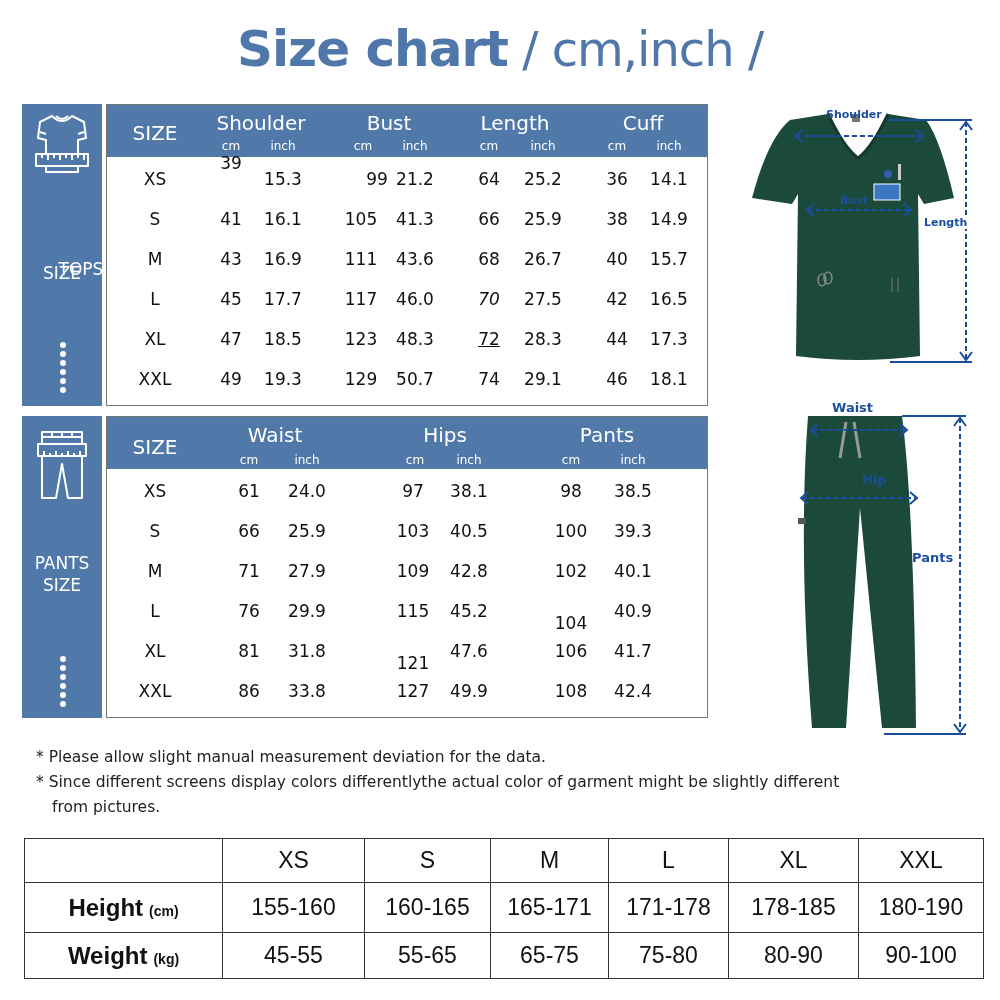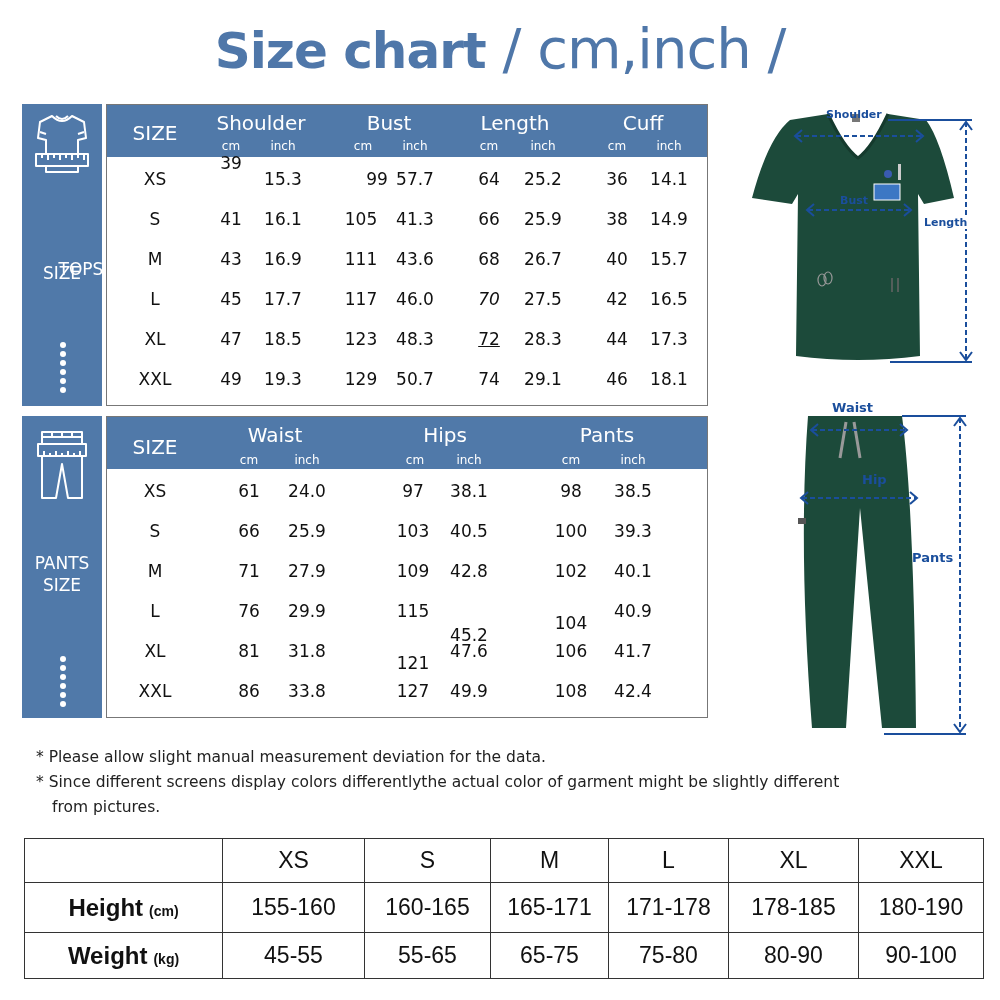--- a/index.html
+++ b/index.html
@@ -1,21 +1,21 @@
 <!DOCTYPE html>
 <html><head>
 <meta charset="utf-8">
 <style>
   * { box-sizing: border-box; margin: 0; padding: 0; }
   html, body { width: 1000px; height: 1000px; background: #ffffff; overflow: hidden; }
   body { position: relative; font-family: "Liberation Sans", "DejaVu Sans", sans-serif; color: #111; }
 
   .title { position: absolute; top: 14px; left: 0; width: 1000px; text-align: center; color: #4f77a9; font-family: "DejaVu Sans", sans-serif; font-size: 50px; line-height: 70px; letter-spacing: -1px; }
   .title .bold { font-weight: bold; }
-  .title .light { font-weight: normal; font-size: 56px; }
+  .title .light { font-weight: normal; font-size: 48px; }
 
   .side-panel { position: absolute; background: #5079a9; color: #fff; }
   .side-label { position: absolute; width: 100%; text-align: center; font-family: "DejaVu Sans", sans-serif; font-size: 17px; line-height: 22px; }
   .side-icon { position: absolute; left: 12px; }
   .dots { position: absolute; left: 38px; width: 6px; }
   .dots span { display: block; width: 6px; height: 6px; border-radius: 50%; background: #fff; margin-bottom: 3px; }
 
   .tbl { position: absolute; border: 1px solid #777; background: #fff; }
   .tbl-head { position: absolute; left: 0; top: 0; right: 0; background: #5079a9; color: #fff; }
   .h-size { position: absolute; font-family: "DejaVu Sans", sans-serif; font-size: 20px; text-align: center; }
@@ -78,21 +78,21 @@
     <div class="h-unit" style="left:362px; width:40px; top:34px;">cm</div>
     <div class="h-unit" style="left:416px; width:40px; top:34px;">inch</div>
     <div class="h-unit" style="left:490px; width:40px; top:34px;">cm</div>
     <div class="h-unit" style="left:542px; width:40px; top:34px;">inch</div>
   </div>
   <div id="tops-body">
       <div class="cell" style="left: 12px; width: 72px; top: 64px;">XS</div>
       <div class="cell" style="left: 96px; width: 56px; top: 48px;">39</div>
       <div class="cell" style="left: 148px; width: 56px; top: 64px;">15.3</div>
       <div class="cell" style="left: 242px; width: 56px; top: 64px;">99</div>
-      <div class="cell" style="left: 280px; width: 56px; top: 64px;">57.7</div>
+      <div class="cell" style="left: 280px; width: 56px; top: 64px;">21.2</div>
       <div class="cell" style="left: 354px; width: 56px; top: 64px;">64</div>
       <div class="cell" style="left: 408px; width: 56px; top: 64px;">25.2</div>
       <div class="cell" style="left: 482px; width: 56px; top: 64px;">36</div>
       <div class="cell" style="left: 534px; width: 56px; top: 64px;">14.1</div>
       <div class="cell" style="left: 12px; width: 72px; top: 104px;">S</div>
       <div class="cell" style="left: 96px; width: 56px; top: 104px;">41</div>
       <div class="cell" style="left: 148px; width: 56px; top: 104px;">16.1</div>
       <div class="cell" style="left: 226px; width: 56px; top: 104px;">105</div>
       <div class="cell" style="left: 280px; width: 56px; top: 104px;">41.3</div>
       <div class="cell" style="left: 354px; width: 56px; top: 104px;">66</div>
@@ -192,21 +192,21 @@
       <div class="cell" style="left: 114px; width: 56px; top: 144px;">71</div>
       <div class="cell" style="left: 172px; width: 56px; top: 144px;">27.9</div>
       <div class="cell" style="left: 278px; width: 56px; top: 144px;">109</div>
       <div class="cell" style="left: 334px; width: 56px; top: 144px;">42.8</div>
       <div class="cell" style="left: 436px; width: 56px; top: 144px;">102</div>
       <div class="cell" style="left: 498px; width: 56px; top: 144px;">40.1</div>
       <div class="cell" style="left: 12px; width: 72px; top: 184px;">L</div>
       <div class="cell" style="left: 114px; width: 56px; top: 184px;">76</div>
       <div class="cell" style="left: 172px; width: 56px; top: 184px;">29.9</div>
       <div class="cell" style="left: 278px; width: 56px; top: 184px;">115</div>
-      <div class="cell" style="left: 334px; width: 56px; top: 184px; margin-top: 24px;">45.2</div>
+      <div class="cell" style="left: 334px; width: 56px; top: 184px;">45.2</div>
       <div class="cell" style="left: 436px; width: 56px; top: 184px; margin-top: 12px;">104</div>
       <div class="cell" style="left: 498px; width: 56px; top: 184px;">40.9</div>
       <div class="cell" style="left: 12px; width: 72px; top: 224px;">XL</div>
       <div class="cell" style="left: 114px; width: 56px; top: 224px;">81</div>
       <div class="cell" style="left: 172px; width: 56px; top: 224px;">31.8</div>
       <div class="cell" style="left: 278px; width: 56px; top: 224px; margin-top: 12px;">121</div>
       <div class="cell" style="left: 334px; width: 56px; top: 224px;">47.6</div>
       <div class="cell" style="left: 436px; width: 56px; top: 224px;">106</div>
       <div class="cell" style="left: 498px; width: 56px; top: 224px;">41.7</div>
       <div class="cell" style="left: 12px; width: 72px; top: 264px;">XXL</div>

